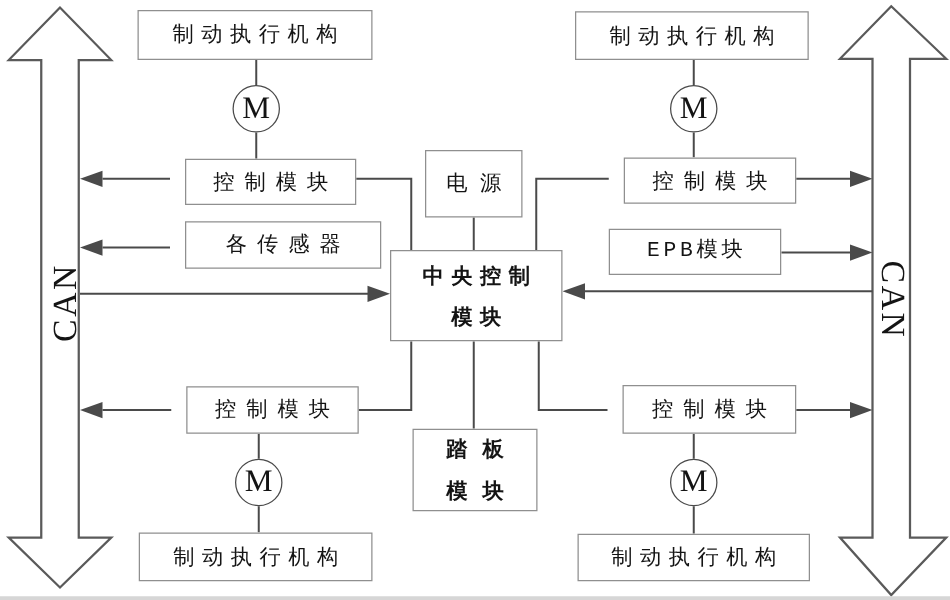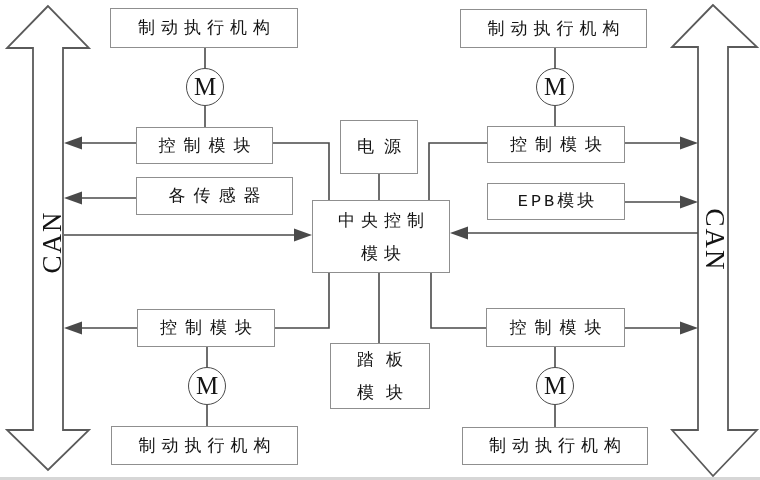--- a/index.html
+++ b/index.html
@@ -27,25 +27,25 @@
     border:1.5px solid var(--box-border);
     background:var(--bg);
     display:flex;align-items:center;justify-content:center;
     flex-direction:column;
     text-align:center;
     font-size:17px;
     line-height:1.25;
     white-space:nowrap;
   }
   .sp6{letter-spacing:6px;text-indent:6px;}
-  .sp8{letter-spacing:8px;text-indent:8px;}
+  .sp8{letter-spacing:8px;text-indent:8px;margin-left:12px;}
   .sp10{letter-spacing:10px;text-indent:10px;}
   .sp12{letter-spacing:12px;text-indent:12px;}
   .sp3{letter-spacing:3px;text-indent:3px;}
-  .twoline{line-height:33px;}
+  .twoline{line-height:33px;font-weight:bold;}
   .motor{
     position:absolute;
     box-sizing:border-box;
     width:38px;height:38px;
     border:1.7px solid #4a4a4a;
     border-radius:50%;
     background:var(--bg);
     display:flex;align-items:center;justify-content:center;
     font-size:25px;
   }

